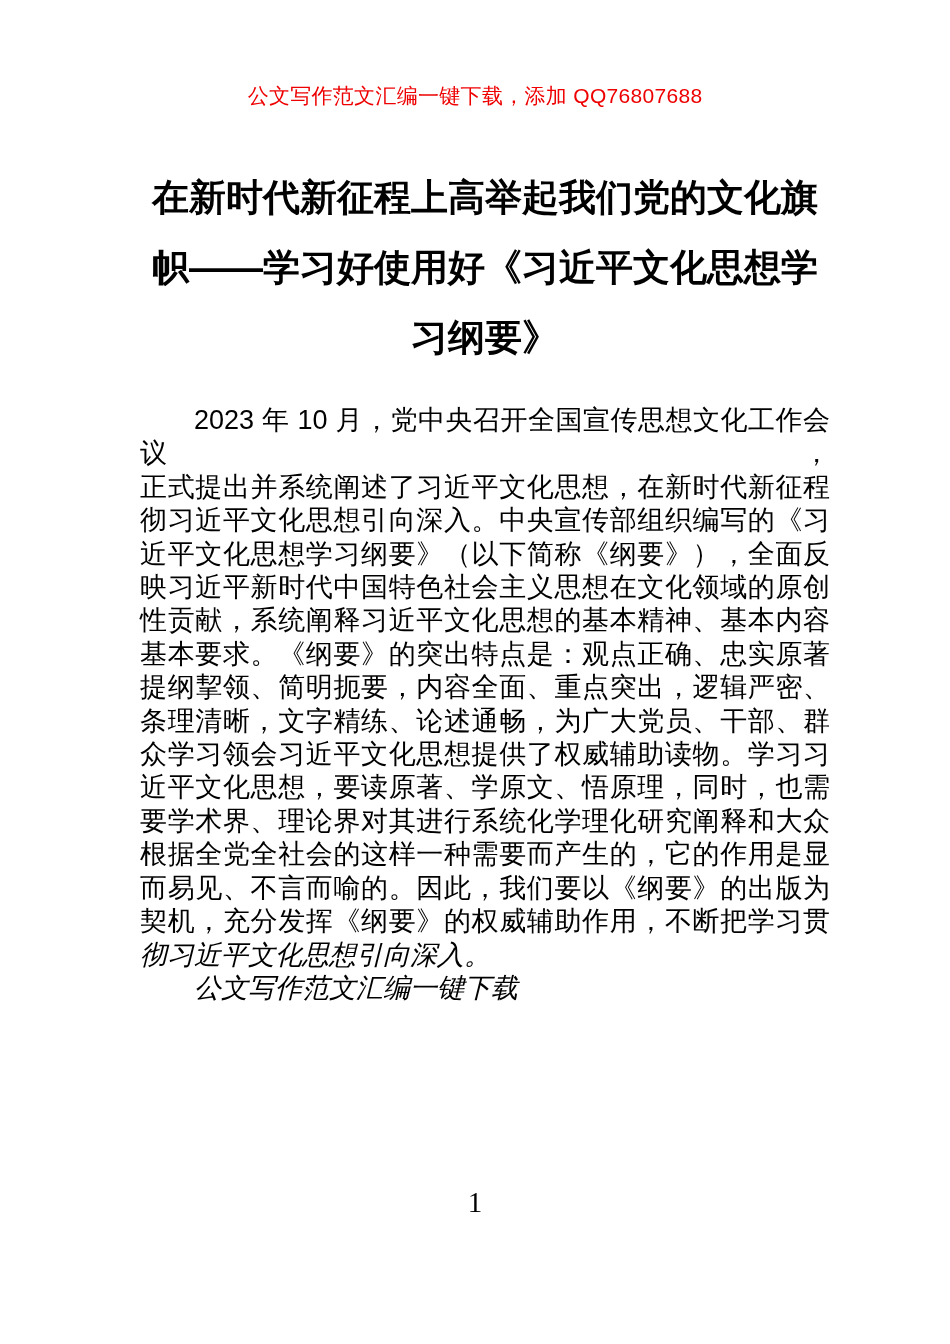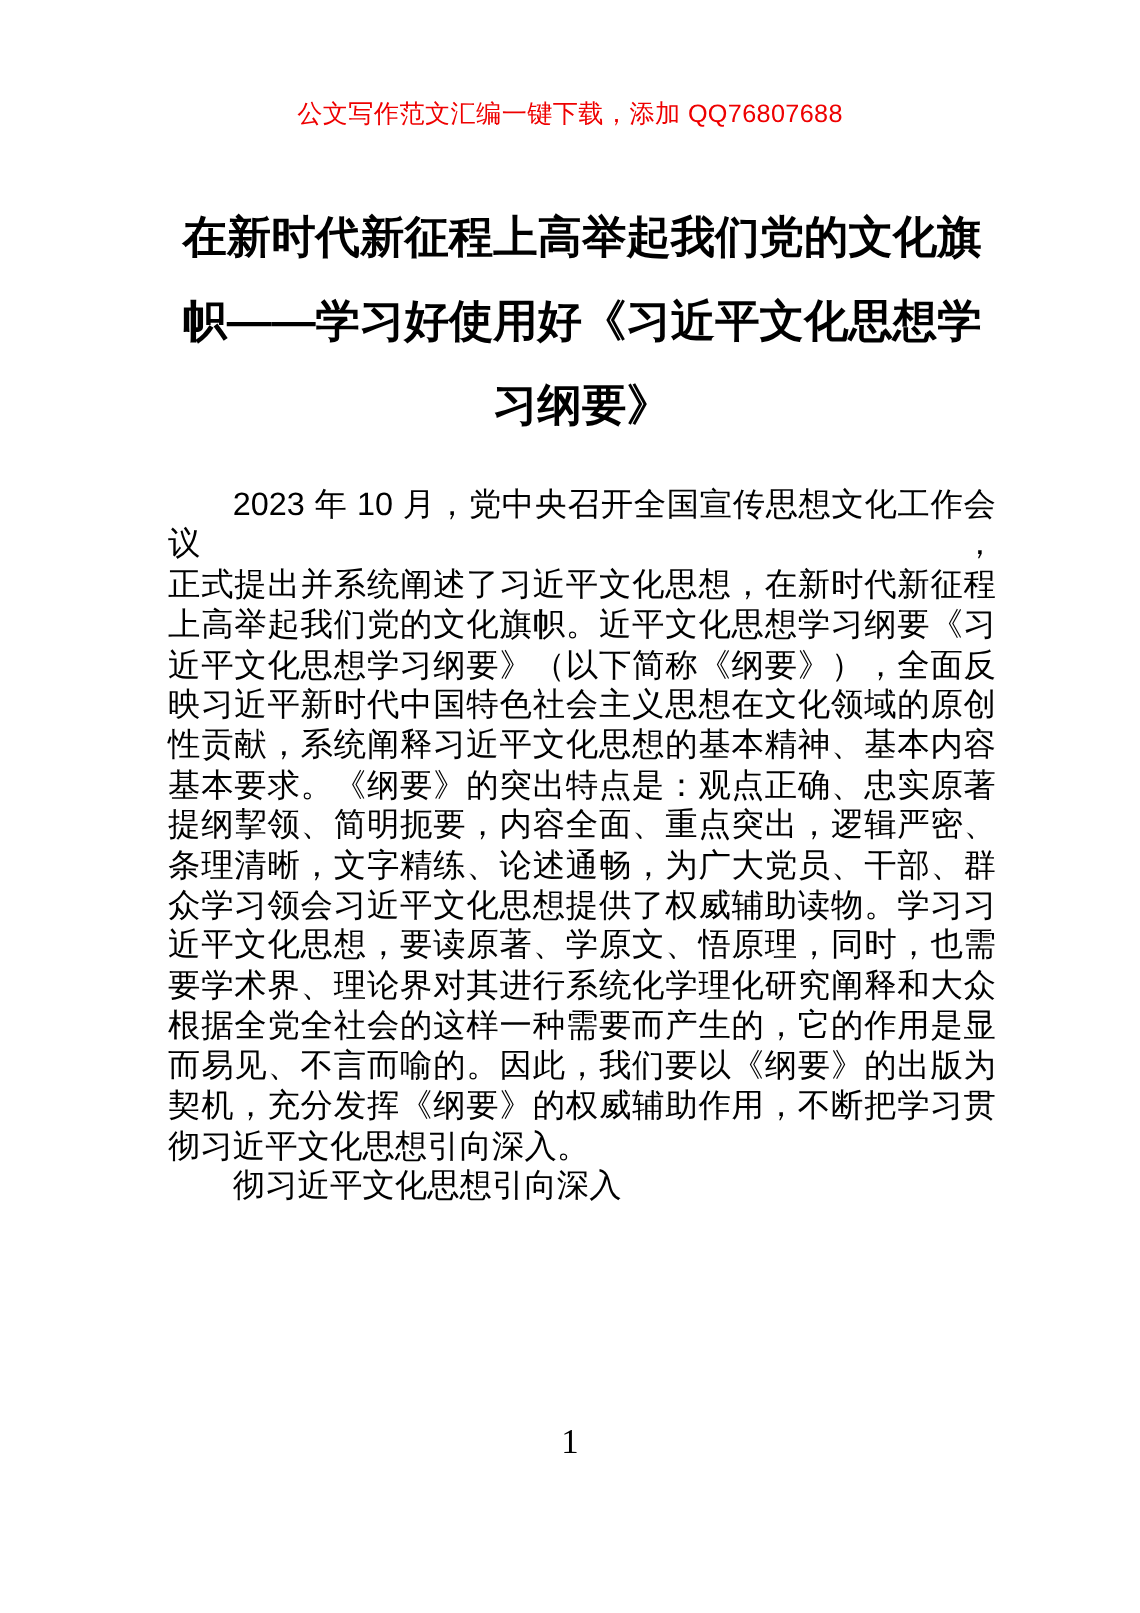--- a/index.html
+++ b/index.html
@@ -50,20 +50,21 @@
   }
   .para {
     margin: 0;
   }
   .line {
     text-align: justify;
     text-align-last: justify;
   }
   .line.last {
     text-align-last: left;
+    font-style: italic;
   }
   .line.first {
     text-indent: 2em;
   }
   .page-number {
     position: absolute;
     top: 1186px;
     left: 0;
     width: 100%;
     text-align: center;
@@ -81,34 +82,34 @@
   <h1 class="doc-title">
       <div class="title-line">在新时代新征程上高举起我们党的文化旗</div>
       <div class="title-line">帜——学习好使用好《习近平文化思想学</div>
       <div class="title-line">习纲要》</div>
     </h1>
 
   <div class="doc-body">
       <div class="para">
         <div class="line first">2023 年 10 月，党中央召开全国宣传思想文化工作会议，</div>
         <div class="line">正式提出并系统阐述了习近平文化思想，在新时代新征程</div>
-        <div class="line">上高举起我们党的文化旗帜。近平文化思想学习纲要《习</div>
+        <div class="line">彻习近平文化思想引向深入。中央宣传部组织编写的《习</div>
         <div class="line">近平文化思想学习纲要》（以下简称《纲要》），全面反</div>
         <div class="line">映习近平新时代中国特色社会主义思想在文化领域的原创</div>
         <div class="line">性贡献，系统阐释习近平文化思想的基本精神、基本内容</div>
         <div class="line">基本要求。《纲要》的突出特点是：观点正确、忠实原著</div>
         <div class="line">提纲挈领、简明扼要，内容全面、重点突出，逻辑严密、</div>
         <div class="line">条理清晰，文字精练、论述通畅，为广大党员、干部、群</div>
         <div class="line">众学习领会习近平文化思想提供了权威辅助读物。学习习</div>
         <div class="line">近平文化思想，要读原著、学原文、悟原理，同时，也需</div>
         <div class="line">要学术界、理论界对其进行系统化学理化研究阐释和大众</div>
         <div class="line">根据全党全社会的这样一种需要而产生的，它的作用是显</div>
         <div class="line">而易见、不言而喻的。因此，我们要以《纲要》的出版为</div>
         <div class="line">契机，充分发挥《纲要》的权威辅助作用，不断把学习贯</div>
         <div class="line last">彻习近平文化思想引向深入。</div>
       </div>
       <div class="para">
-        <div class="line first last">彻习近平文化思想引向深入</div>
+        <div class="line first last">公文写作范文汇编一键下载</div>
       </div>
     </div>
 
   <div class="page-number">1</div>
 </div>
 
 </body></html>

